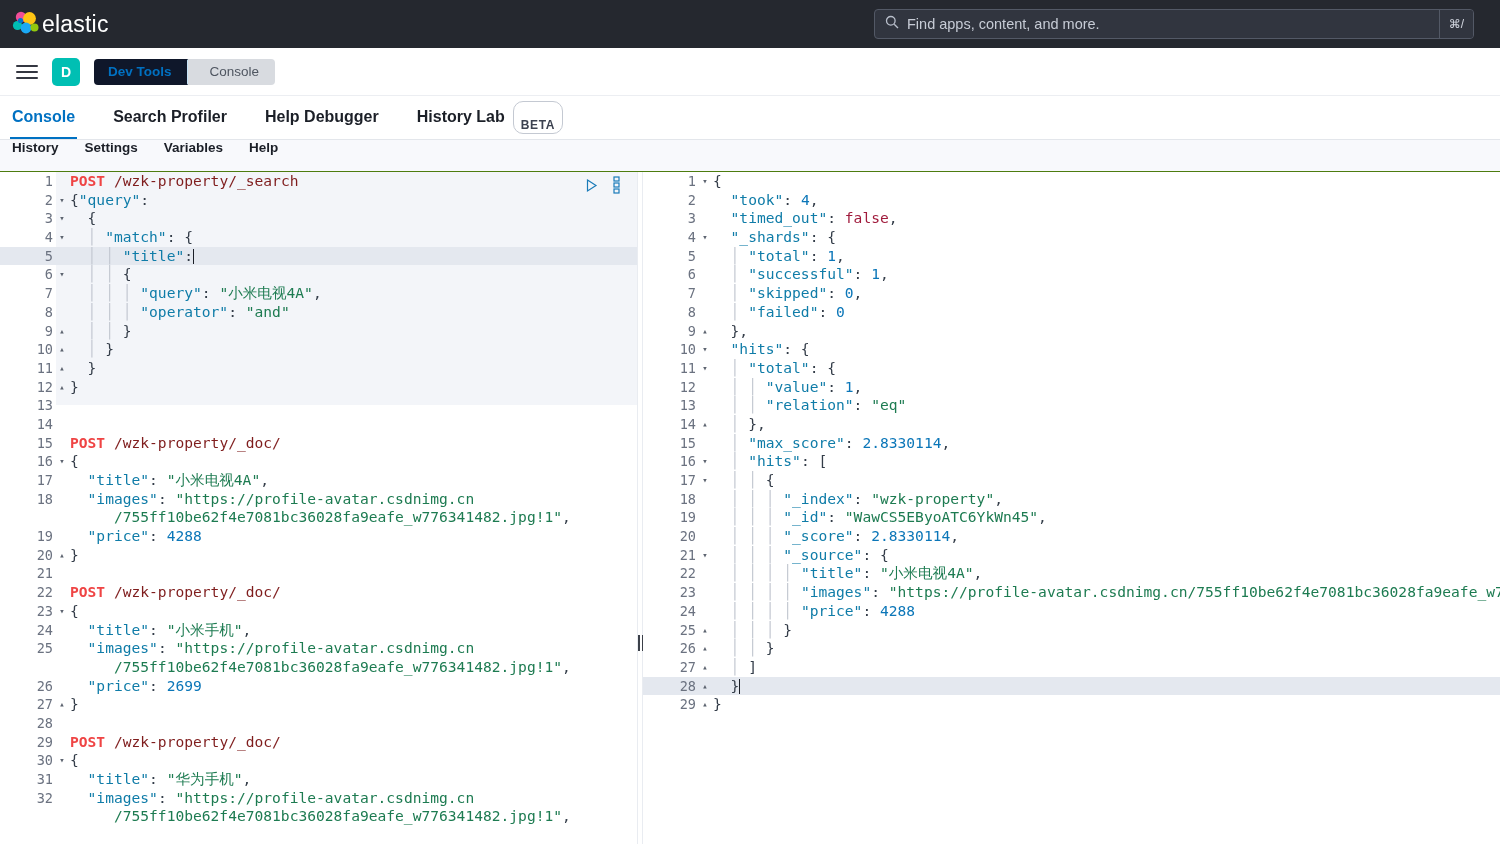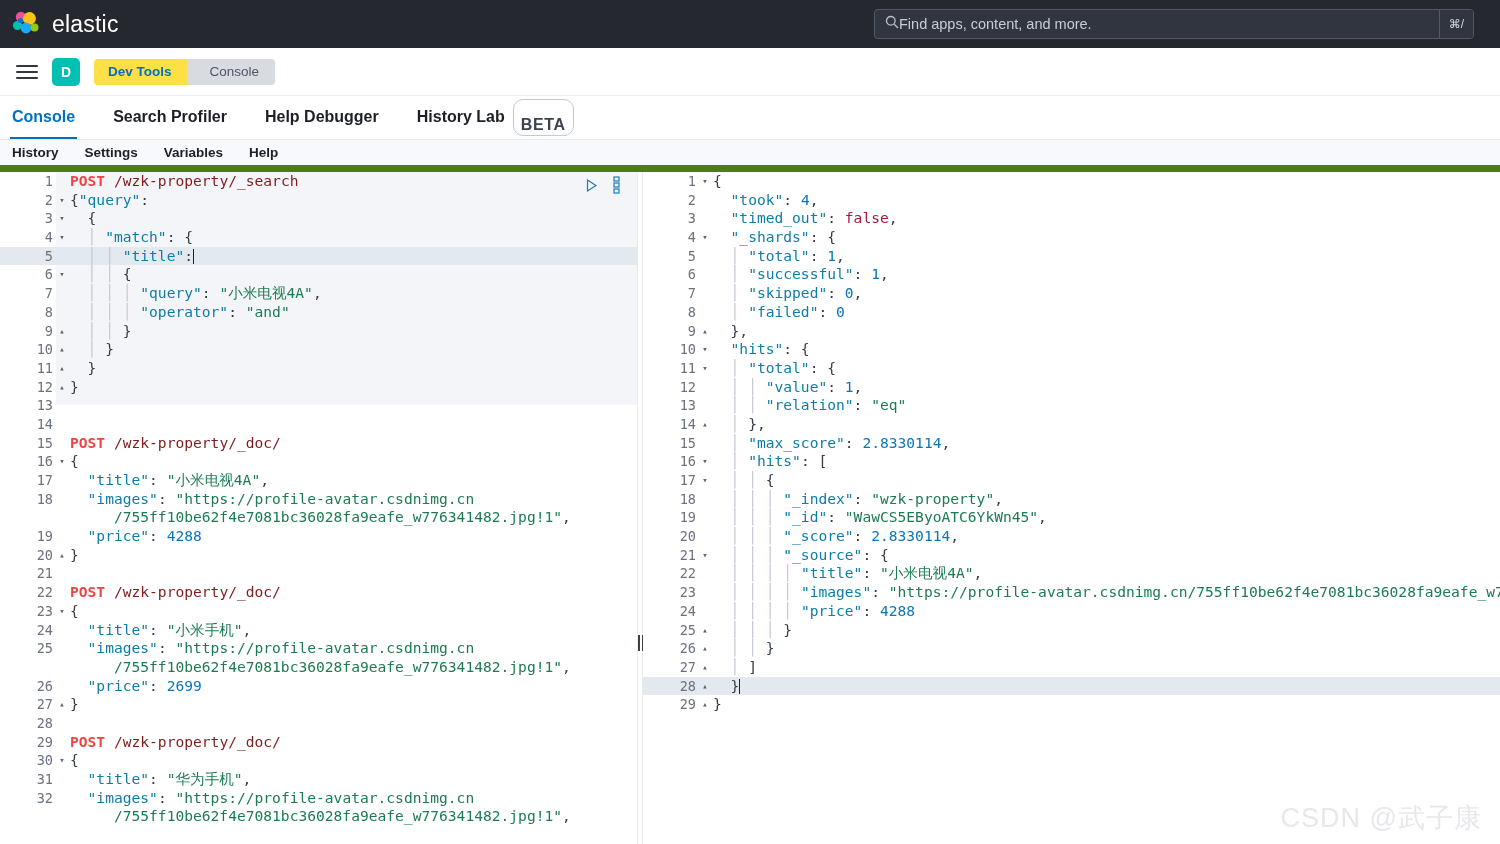--- a/index.html
+++ b/index.html
@@ -9,35 +9,35 @@
     font-family: "Liberation Sans", sans-serif;
     overflow: hidden;
   }
 
   
   .global-header {
     height: 48px; background: #25282f;
     display: flex; align-items: center;
     padding: 0 12px; position: relative;
   }
-  .brand { display: flex; align-items: center; gap: 10px; }
+  .brand { display: flex; align-items: center; }
   .brand-logo { width: 30px; height: 28px; position: relative; }
   .brand-name {
     color: #ffffff; font-size: 23px; letter-spacing: .2px;
     font-weight: 400;
   }
   .search-wrap {
     position: absolute; left: 874px; top: 9px;
     width: 600px; height: 30px;
     display: flex; align-items: stretch;
     border: 1px solid #535966; border-radius: 4px;
     background: #31353f; overflow: hidden;
   }
   .search-field {
-    flex: 1; display: flex; align-items: center; 
+    flex: 1; display: flex; align-items: center; gap: 8px;
     padding: 0 10px;
   }
   .search-placeholder { color: #c7ccd6; font-size: 14.5px; }
   .kbd-badge {
     width: 34px; display: flex; align-items: center; justify-content: center;
     border-left: 1px solid #535966; color: #d3d7e0; font-size: 12px;
     background: #31353f;
   }
 
   
@@ -55,21 +55,21 @@
     display: flex; align-items: center; justify-content: center;
     font-size: 14px; font-weight: 700;
   }
   .crumbs { display: flex; align-items: center; height: 26px; }
   .crumb {
     display: flex; align-items: center; height: 26px;
     font-size: 13.5px; position: relative;
     padding: 0 14px 0 14px;
   }
   .crumb-first {
-    background: #fde047; color: #0071c2; font-weight: 700;
+    background: #0f172a; color: #0071c2; font-weight: 700;
     border-radius: 4px 0 0 4px; padding-right: 16px;
   }
   .crumb-first::after {
     content: ""; position: absolute; right: -9px; top: 0;
     border-left: 10px solid #c5e3f7;
     border-top: 13px solid transparent;
     border-bottom: 13px solid transparent;
   }
   .crumb-last {
     background: #d8dbe0; color: #4f5661;
@@ -86,32 +86,32 @@
   }
   .app-tab {
     display: flex; align-items: center; gap: 8px;
     height: 42px; font-size: 16px; font-weight: 700;
     color: #1b1f27; cursor: pointer;
     border-bottom: 2px solid transparent;
     padding: 0 2px;
   }
   .app-tab.active { color: #0071c2; border-bottom-color: #0071c2; }
   .beta-pill {
-    font-size: 16px; font-weight: 700; letter-spacing: .6px;
+    font-size: 12px; font-weight: 700; letter-spacing: .6px;
     color: #3c4250; border: 1px solid #c4c9d2;
     border-radius: 10px; padding: 16px 7px 1px 7px;
     background: #ffffff; text-transform: uppercase;
   }
 
   
   .console-menu {
     height: 32px; background: #f8f9fc;
-    display: flex; align-items: center; gap: 26px;
+    display: flex; gap: 26px;
     padding: 0 12px;
-    border-bottom: 7px solid #4d7c0f;
+    border-bottom: 1px solid #4d7c0f;
   }
   .console-menu-item {
     font-size: 13.5px; font-weight: 700; color: #1b1f27; cursor: pointer;
   }
 
   
   .editors { display: flex; height: calc(844px - 48px - 48px - 44px - 32px); position: relative; }
   .pane { position: relative; overflow: hidden; background: #ffffff; }
   .pane-request { width: 637px; }
   .divider {
@@ -273,16 +273,15 @@
 
   <div class="divider">
     <div class="grip">
         <i></i>
         <i></i>
       </div>
   </div>
 
   <div class="pane pane-response">
     <div class="code" id="response-code"><div class="line"><span class="ln">1</span><span class="fold">▾</span><span class="txt"><span class="p">{</span></span></div><div class="line"><span class="ln">2</span><span class="fold"></span><span class="txt"><span class="k">  "took"</span><span class="p">: </span><span class="n">4</span><span class="p">,</span></span></div><div class="line"><span class="ln">3</span><span class="fold"></span><span class="txt"><span class="k">  "timed_out"</span><span class="p">: </span><span class="b">false</span><span class="p">,</span></span></div><div class="line"><span class="ln">4</span><span class="fold">▾</span><span class="txt"><span class="k">  "_shards"</span><span class="p">: {</span></span></div><div class="line"><span class="ln">5</span><span class="fold"></span><span class="txt"><span class="guide">  │ </span><span class="k">"total"</span><span class="p">: </span><span class="n">1</span><span class="p">,</span></span></div><div class="line"><span class="ln">6</span><span class="fold"></span><span class="txt"><span class="guide">  │ </span><span class="k">"successful"</span><span class="p">: </span><span class="n">1</span><span class="p">,</span></span></div><div class="line"><span class="ln">7</span><span class="fold"></span><span class="txt"><span class="guide">  │ </span><span class="k">"skipped"</span><span class="p">: </span><span class="n">0</span><span class="p">,</span></span></div><div class="line"><span class="ln">8</span><span class="fold"></span><span class="txt"><span class="guide">  │ </span><span class="k">"failed"</span><span class="p">: </span><span class="n">0</span></span></div><div class="line"><span class="ln">9</span><span class="fold">▴</span><span class="txt"><span class="p">  },</span></span></div><div class="line"><span class="ln">10</span><span class="fold">▾</span><span class="txt"><span class="k">  "hits"</span><span class="p">: {</span></span></div><div class="line"><span class="ln">11</span><span class="fold">▾</span><span class="txt"><span class="guide">  │ </span><span class="k">"total"</span><span class="p">: {</span></span></div><div class="line"><span class="ln">12</span><span class="fold"></span><span class="txt"><span class="guide">  │ │ </span><span class="k">"value"</span><span class="p">: </span><span class="n">1</span><span class="p">,</span></span></div><div class="line"><span class="ln">13</span><span class="fold"></span><span class="txt"><span class="guide">  │ │ </span><span class="k">"relation"</span><span class="p">: </span><span class="s">"eq"</span></span></div><div class="line"><span class="ln">14</span><span class="fold">▴</span><span class="txt"><span class="guide">  │ </span><span class="p">},</span></span></div><div class="line"><span class="ln">15</span><span class="fold"></span><span class="txt"><span class="guide">  │ </span><span class="k">"max_score"</span><span class="p">: </span><span class="n">2.8330114</span><span class="p">,</span></span></div><div class="line"><span class="ln">16</span><span class="fold">▾</span><span class="txt"><span class="guide">  │ </span><span class="k">"hits"</span><span class="p">: [</span></span></div><div class="line"><span class="ln">17</span><span class="fold">▾</span><span class="txt"><span class="guide">  │ │ </span><span class="p">{</span></span></div><div class="line"><span class="ln">18</span><span class="fold"></span><span class="txt"><span class="guide">  │ │ │ </span><span class="k">"_index"</span><span class="p">: </span><span class="s">"wzk-property"</span><span class="p">,</span></span></div><div class="line"><span class="ln">19</span><span class="fold"></span><span class="txt"><span class="guide">  │ │ │ </span><span class="k">"_id"</span><span class="p">: </span><span class="s">"WawCS5EByoATC6YkWn45"</span><span class="p">,</span></span></div><div class="line"><span class="ln">20</span><span class="fold"></span><span class="txt"><span class="guide">  │ │ │ </span><span class="k">"_score"</span><span class="p">: </span><span class="n">2.8330114</span><span class="p">,</span></span></div><div class="line"><span class="ln">21</span><span class="fold">▾</span><span class="txt"><span class="guide">  │ │ │ </span><span class="k">"_source"</span><span class="p">: {</span></span></div><div class="line"><span class="ln">22</span><span class="fold"></span><span class="txt"><span class="guide">  │ │ │ │ </span><span class="k">"title"</span><span class="p">: </span><span class="s">"小米电视4A"</span><span class="p">,</span></span></div><div class="line"><span class="ln">23</span><span class="fold"></span><span class="txt"><span class="guide">  │ │ │ │ </span><span class="k">"images"</span><span class="p">: </span><span class="s">"https://profile-avatar.csdnimg.cn/755ff10be62f4e7081bc36028fa9eafe_w77634</span></span></div><div class="line"><span class="ln">24</span><span class="fold"></span><span class="txt"><span class="guide">  │ │ │ │ </span><span class="k">"price"</span><span class="p">: </span><span class="n">4288</span></span></div><div class="line"><span class="ln">25</span><span class="fold">▴</span><span class="txt"><span class="guide">  │ │ │ </span><span class="p">}</span></span></div><div class="line"><span class="ln">26</span><span class="fold">▴</span><span class="txt"><span class="guide">  │ │ </span><span class="p">}</span></span></div><div class="line"><span class="ln">27</span><span class="fold">▴</span><span class="txt"><span class="guide">  │ </span><span class="p">]</span></span></div><div class="line active"><span class="ln">28</span><span class="fold">▴</span><span class="txt"><span class="p">  }</span><span class="caret"></span></span></div><div class="line"><span class="ln">29</span><span class="fold">▴</span><span class="txt"><span class="p">}</span></span></div></div>
-    <div class="watermark">CSDN @武子康</div>
   </div>
 
 </div>
 
 </body></html>

